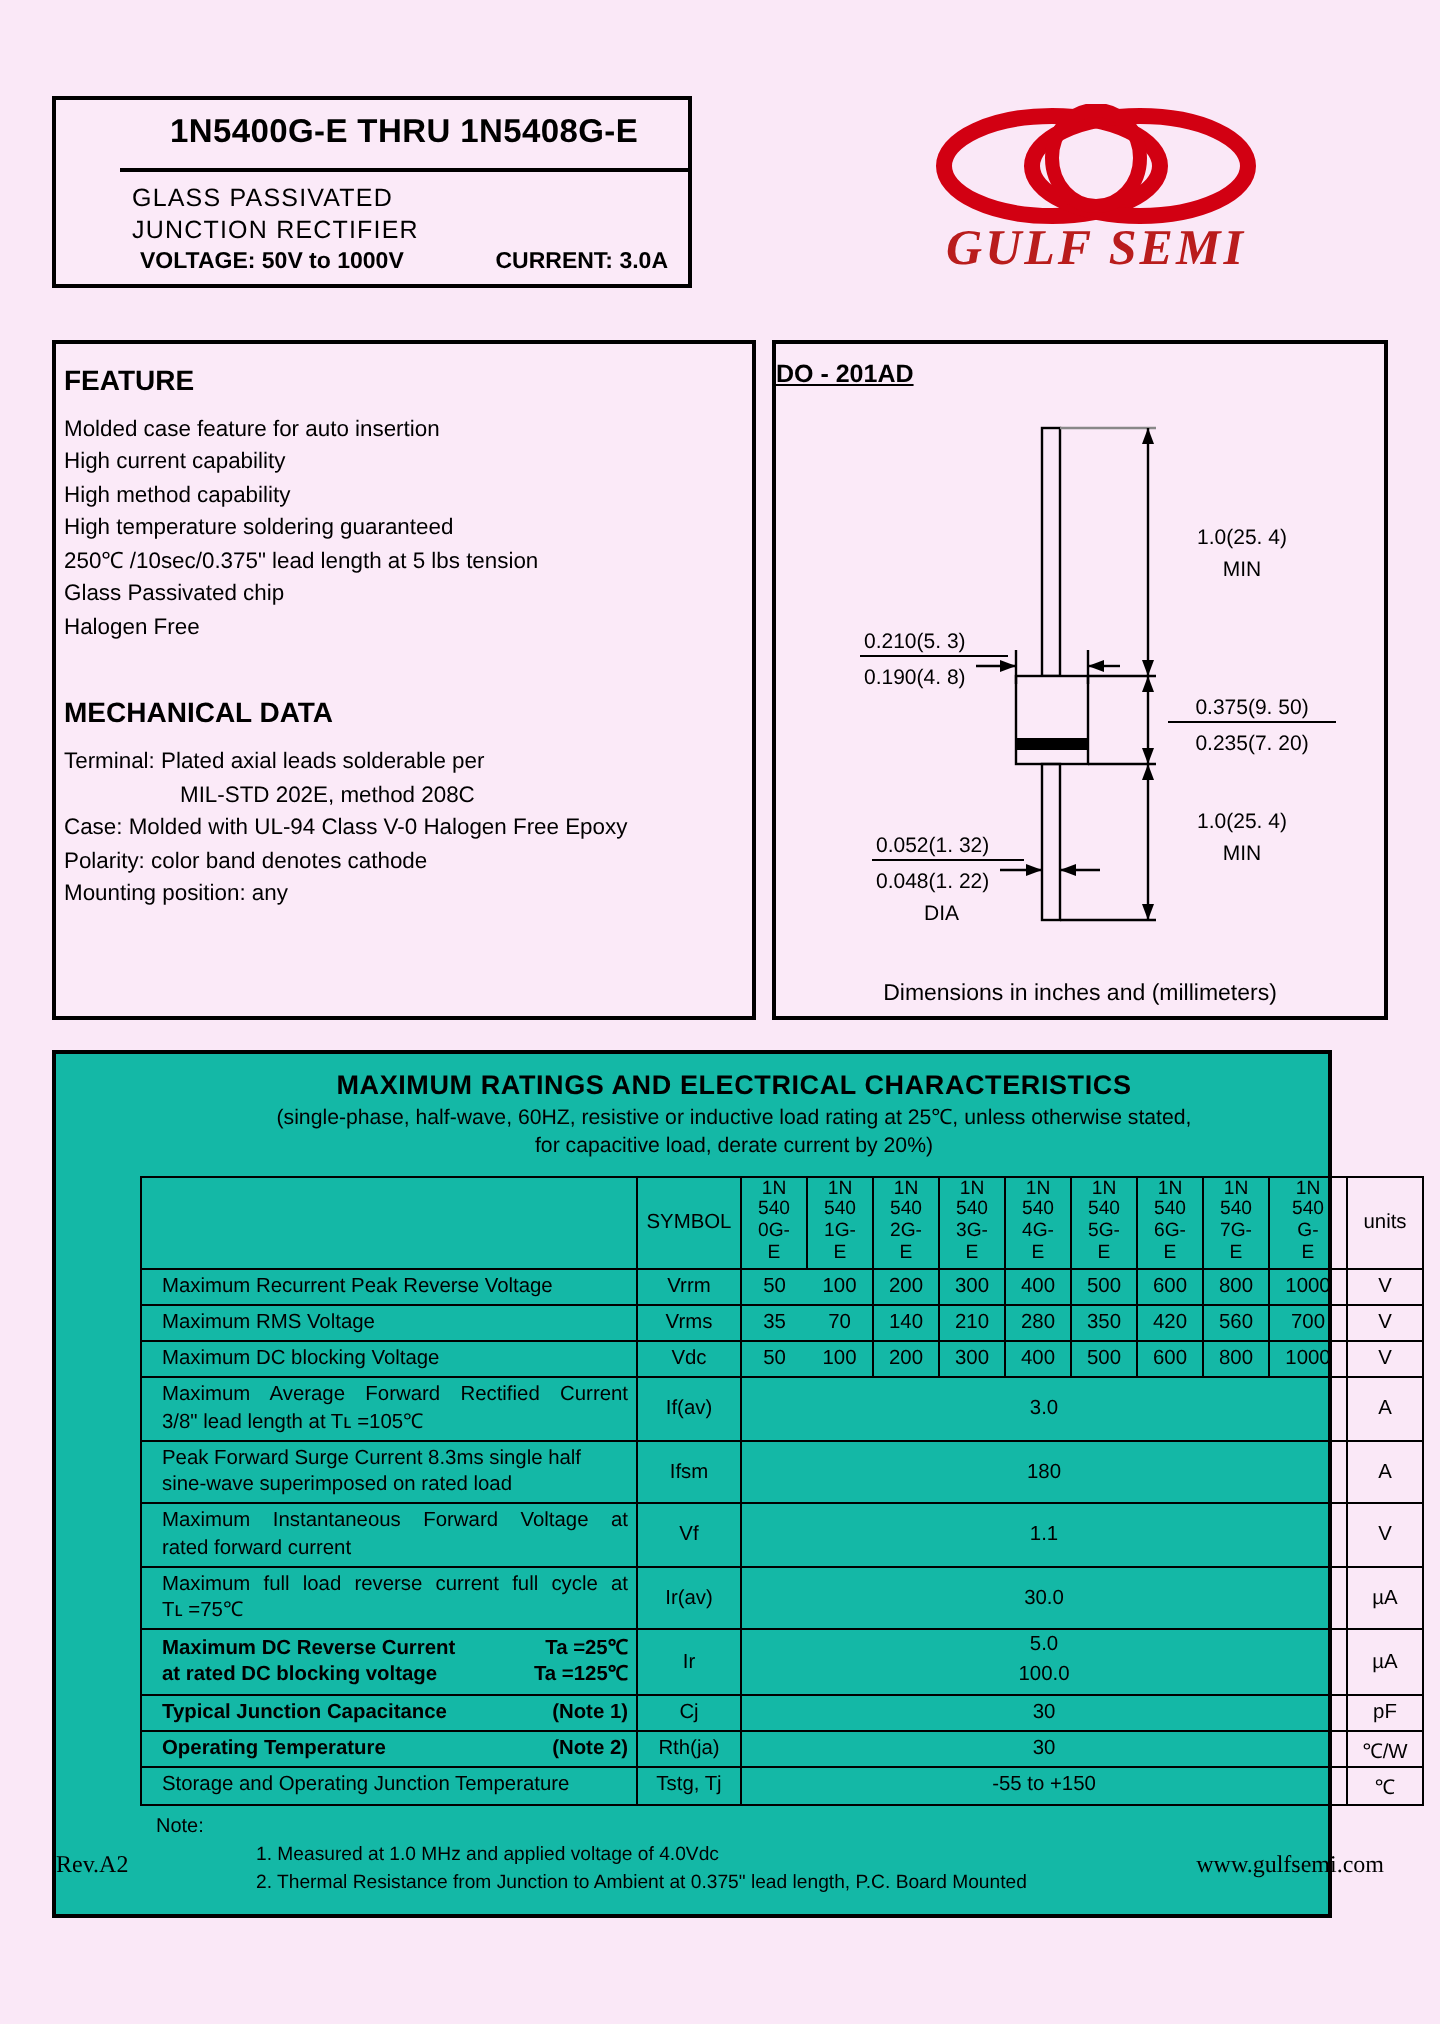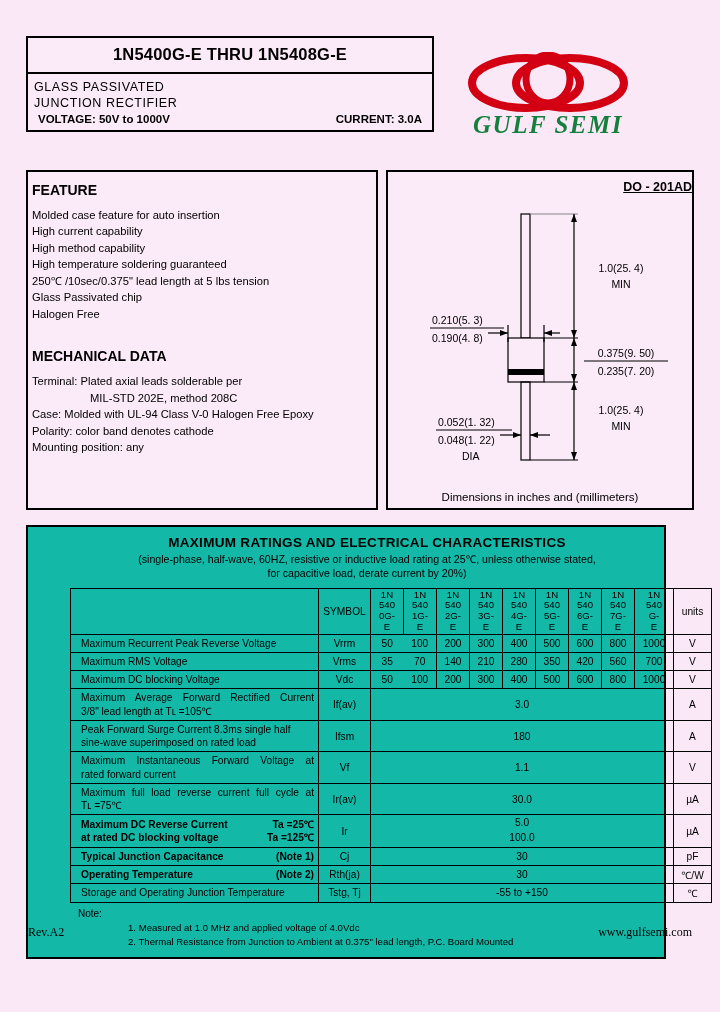--- a/index.html
+++ b/index.html
@@ -20,25 +20,26 @@
     left: 0; top: 0;
     width: 720px;
     height: 1012px;
     background: #fae8f7;
   }
 
   
   .title-box {
     position: absolute;
     left: 26px;
-    top: 36px;
-    width: 408px;
+    top: 48px;
+    width: 320px;
     border: 2px solid #000;
     background: #fbeaf8;
     box-sizing: border-box;
+    padding-left: 32px;
   }
   .title-main {
     text-align: center;
     font-weight: bold;
     font-size: 16.5px;
     letter-spacing: 0.2px;
     padding: 7px 4px 8px 4px;
     border-bottom: 2px solid #000;
     white-space: nowrap;
   }
@@ -74,21 +75,21 @@
     width: 168px;
     height: 62px;
     margin: 0 auto;
     display: block;
   }
   .logo-text {
     font-family: "Liberation Serif", serif;
     font-weight: bold;
     font-style: italic;
     font-size: 25px;
-    color: #15803d;
+    color: #b91c1c;
     letter-spacing: 1.5px;
     margin-top: -3px;
   }
 
   
   .feature-box {
     position: absolute;
     left: 26px;
     top: 170px;
     width: 352px;
@@ -115,21 +116,21 @@
     position: absolute;
     left: 386px;
     top: 170px;
     width: 308px;
     height: 340px;
     border: 2px solid #000;
     background: #fbeaf8;
     box-sizing: border-box;
   }
   .pkg-title {
-    text-align: right;
+    text-align: left;
     font-weight: bold;
     font-size: 12.5px;
     text-decoration: underline;
     margin-top: 8px;
   }
   .pkg-foot {
     position: absolute;
     bottom: 5px;
     left: 0; right: 0;
     text-align: center;

